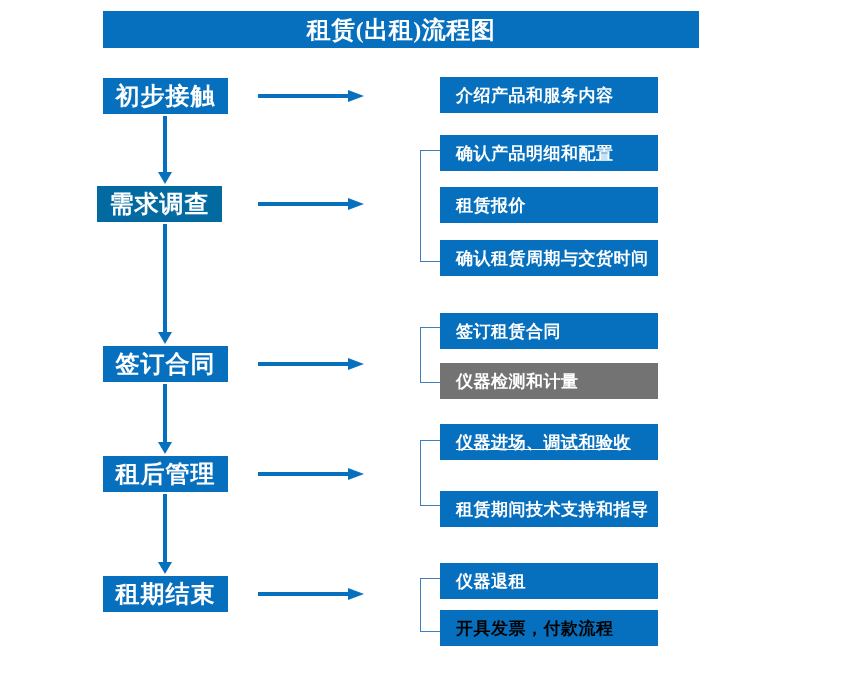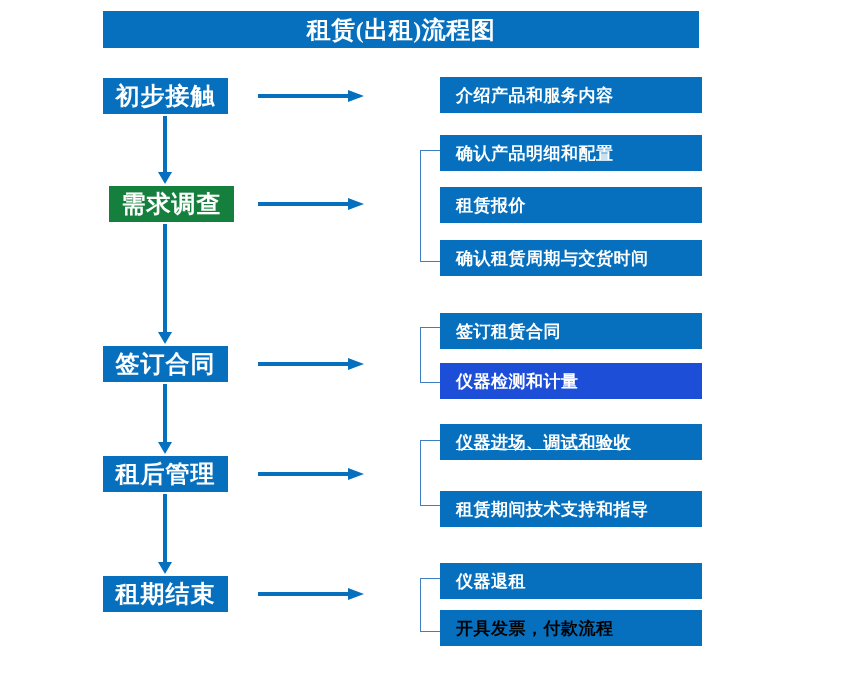--- a/index.html
+++ b/index.html
@@ -46,21 +46,21 @@
   }
   .node.stage {
     width: 125px;
     height: 36px;
     justify-content: center;
     font-size: 24px;
     letter-spacing: 1px;
   }
   .node.detail {
     left: 440px;
-    width: 262px;
+    width: 218px;
     height: 36px;
     justify-content: flex-start;
     padding-left: 16px;
     font-size: 17px;
     letter-spacing: 0.5px;
   }
   .arrow-h {
     position: absolute;
     height: 14px;
   }
@@ -79,32 +79,32 @@
 </style>
 </head>
 <body>
 
 <div id="canvas">
 
   <div class="title-bar">租赁(出租)流程图</div>
 
   <div id="stage-layer">
       <div class="node stage" style="left: 103px; top: 78px; background: rgb(6, 112, 190); color: rgb(255, 255, 255);">初步接触</div>
-      <div class="node stage" style="left: 109px; top: 186px; background: #15803d; color: rgb(255, 255, 255);">需求调查</div>
+      <div class="node stage" style="left: 97px; top: 186px; background: #0369a1; color: rgb(255, 255, 255);">需求调查</div>
       <div class="node stage" style="left: 103px; top: 346px; background: rgb(6, 112, 190); color: rgb(255, 255, 255);">签订合同</div>
       <div class="node stage" style="left: 103px; top: 456px; background: rgb(6, 112, 190); color: rgb(255, 255, 255);">租后管理</div>
       <div class="node stage" style="left: 103px; top: 576px; background: rgb(6, 112, 190); color: rgb(255, 255, 255);">租期结束</div>
     </div>
   <div id="detail-layer">
       <div class="node detail" style="top: 77px; background: rgb(6, 112, 190); color: rgb(255, 255, 255);">介绍产品和服务内容</div>
       <div class="node detail" style="top: 135px; background: rgb(6, 112, 190); color: rgb(255, 255, 255);">确认产品明细和配置</div>
       <div class="node detail" style="top: 187px; background: rgb(6, 112, 190); color: rgb(255, 255, 255);">租赁报价</div>
       <div class="node detail" style="top: 240px; background: rgb(6, 112, 190); color: rgb(255, 255, 255);">确认租赁周期与交货时间</div>
       <div class="node detail" style="top: 313px; background: rgb(6, 112, 190); color: rgb(255, 255, 255);">签订租赁合同</div>
-      <div class="node detail" style="top: 363px; background: #1d4ed8; color: rgb(255, 255, 255);">仪器检测和计量</div>
+      <div class="node detail" style="top: 363px; background: #737373; color: rgb(255, 255, 255);">仪器检测和计量</div>
       <div class="node detail" style="top: 424px; background: rgb(6, 112, 190); color: rgb(255, 255, 255); text-decoration: underline;">仪器进场、调试和验收</div>
       <div class="node detail" style="top: 491px; background: rgb(6, 112, 190); color: rgb(255, 255, 255);">租赁期间技术支持和指导</div>
       <div class="node detail" style="top: 563px; background: rgb(6, 112, 190); color: rgb(255, 255, 255);">仪器退租</div>
       <div class="node detail" style="top: 610px; background: rgb(6, 112, 190); color: #000000;">开具发票，付款流程</div>
     </div>
   <div id="arrow-layer">
       <div class="arrow-h" style="left: 258px; top: 89px; width: 106px;"><svg width="106" height="14" viewBox="0 0 106 14">
           <rect x="0" y="5" width="92" height="4" fill="#0670BE"></rect>
           <polygon points="90,1 106,7 90,13" fill="#0670BE"></polygon>
         </svg></div>

